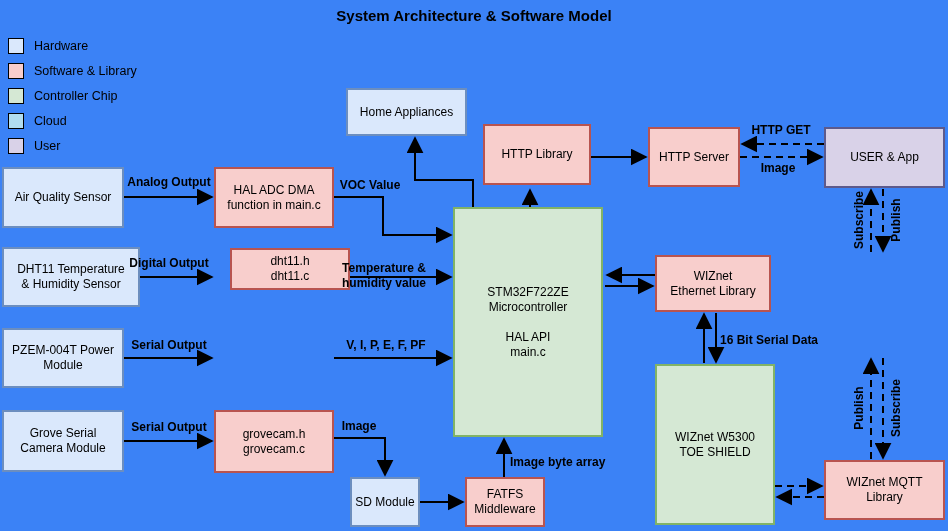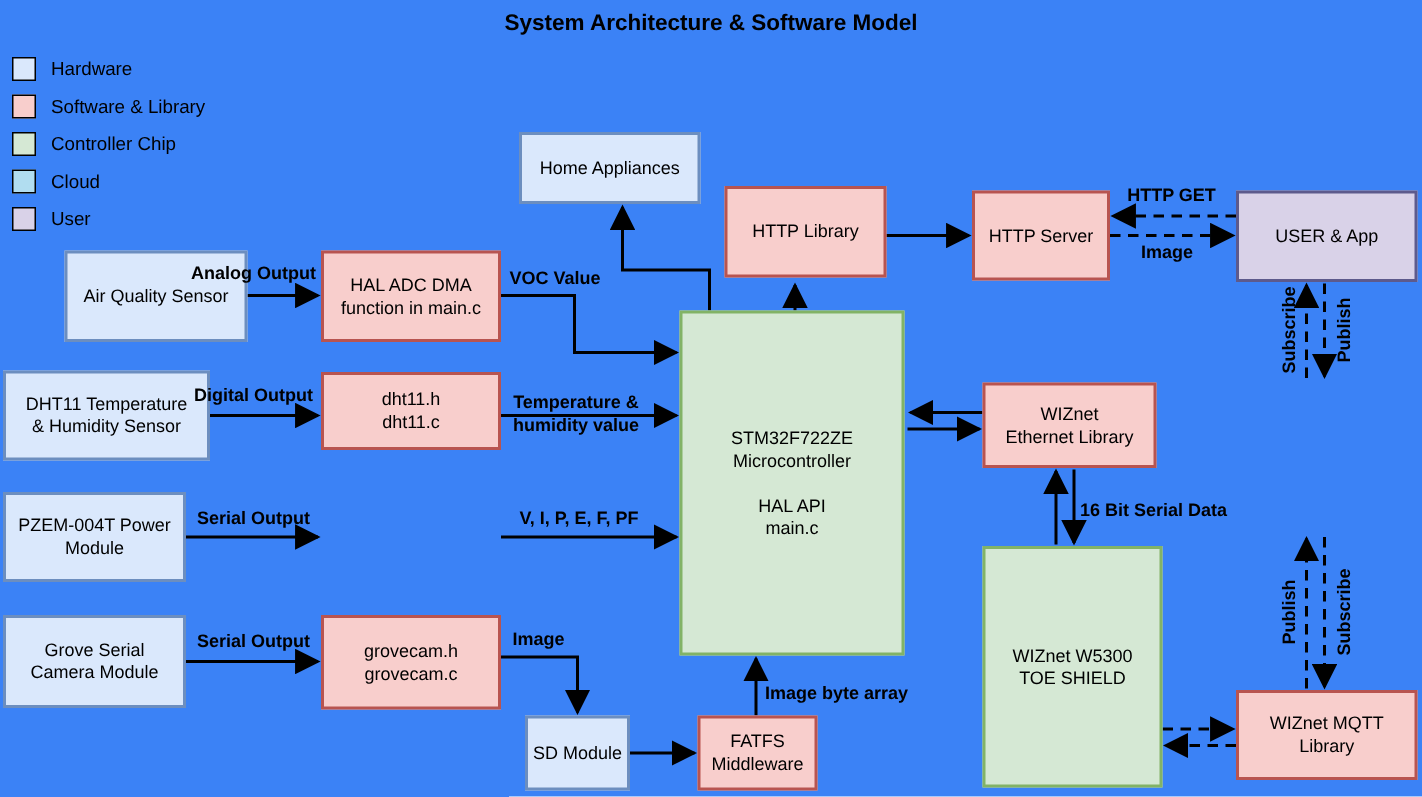--- a/index.html
+++ b/index.html
@@ -95,26 +95,26 @@
     <path class="edge dashed" d="M824 144 L742 144" marker-end="url(#ah)"></path>
     <path class="edge dashed" d="M740 157 L822 157" marker-end="url(#ah)"></path>
     <path class="edge dashed" d="M871 252 L871 190" marker-end="url(#ah)"></path>
     <path class="edge dashed" d="M883 189 L883 251" marker-end="url(#ah)"></path>
     <path class="edge dashed" d="M871 459 L871 359" marker-end="url(#ah)"></path>
     <path class="edge dashed" d="M883 358 L883 458" marker-end="url(#ah)"></path>
     <path class="edge dashed" d="M775 486 L822 486" marker-end="url(#ah)"></path>
     <path class="edge dashed" d="M824 497 L777 497" marker-end="url(#ah)"></path>
   </svg>
 
-  <div class="node hw" style="left:2px;   top:167px; width:122px; height:61px;margin-left:41px;"><span>Air Quality Sensor</span></div>
+  <div class="node hw" style="left:2px;   top:167px; width:122px; height:61px;"><span>Air Quality Sensor</span></div>
   <div class="node sw" style="left:214px; top:167px; width:120px; height:61px;"><span>HAL ADC DMA
 function in main.c</span></div>
   <div class="node hw" style="left:2px;   top:247px; width:138px; height:60px;"><span>DHT11 Temperature
 &amp; Humidity Sensor</span></div>
-  <div class="node sw" style="left:214px; top:248px; width:120px; height:52px;"><span>dht11.h
+  <div class="node sw" style="left:230px; top:248px; width:120px; height:42px;"><span>dht11.h
 dht11.c</span></div>
   <div class="node hw" style="left:2px;   top:328px; width:122px; height:60px;"><span>PZEM-004T Power
 Module</span></div>
   <div class="node sw" style="left:214px; top:410px; width:120px; height:63px;"><span>grovecam.h
 grovecam.c</span></div>
   <div class="node hw" style="left:2px;   top:410px; width:122px; height:62px;"><span>Grove Serial
 Camera Module</span></div>
   <div class="node hw" style="left:346px; top:88px;  width:121px; height:48px;"><span>Home Appliances</span></div>
   <div class="node sw" style="left:483px; top:124px; width:108px;  height:61px;"><span>HTTP Library</span></div>
   <div class="node sw" style="left:648px; top:127px; width:92px;  height:60px;"><span>HTTP Server</span></div>

